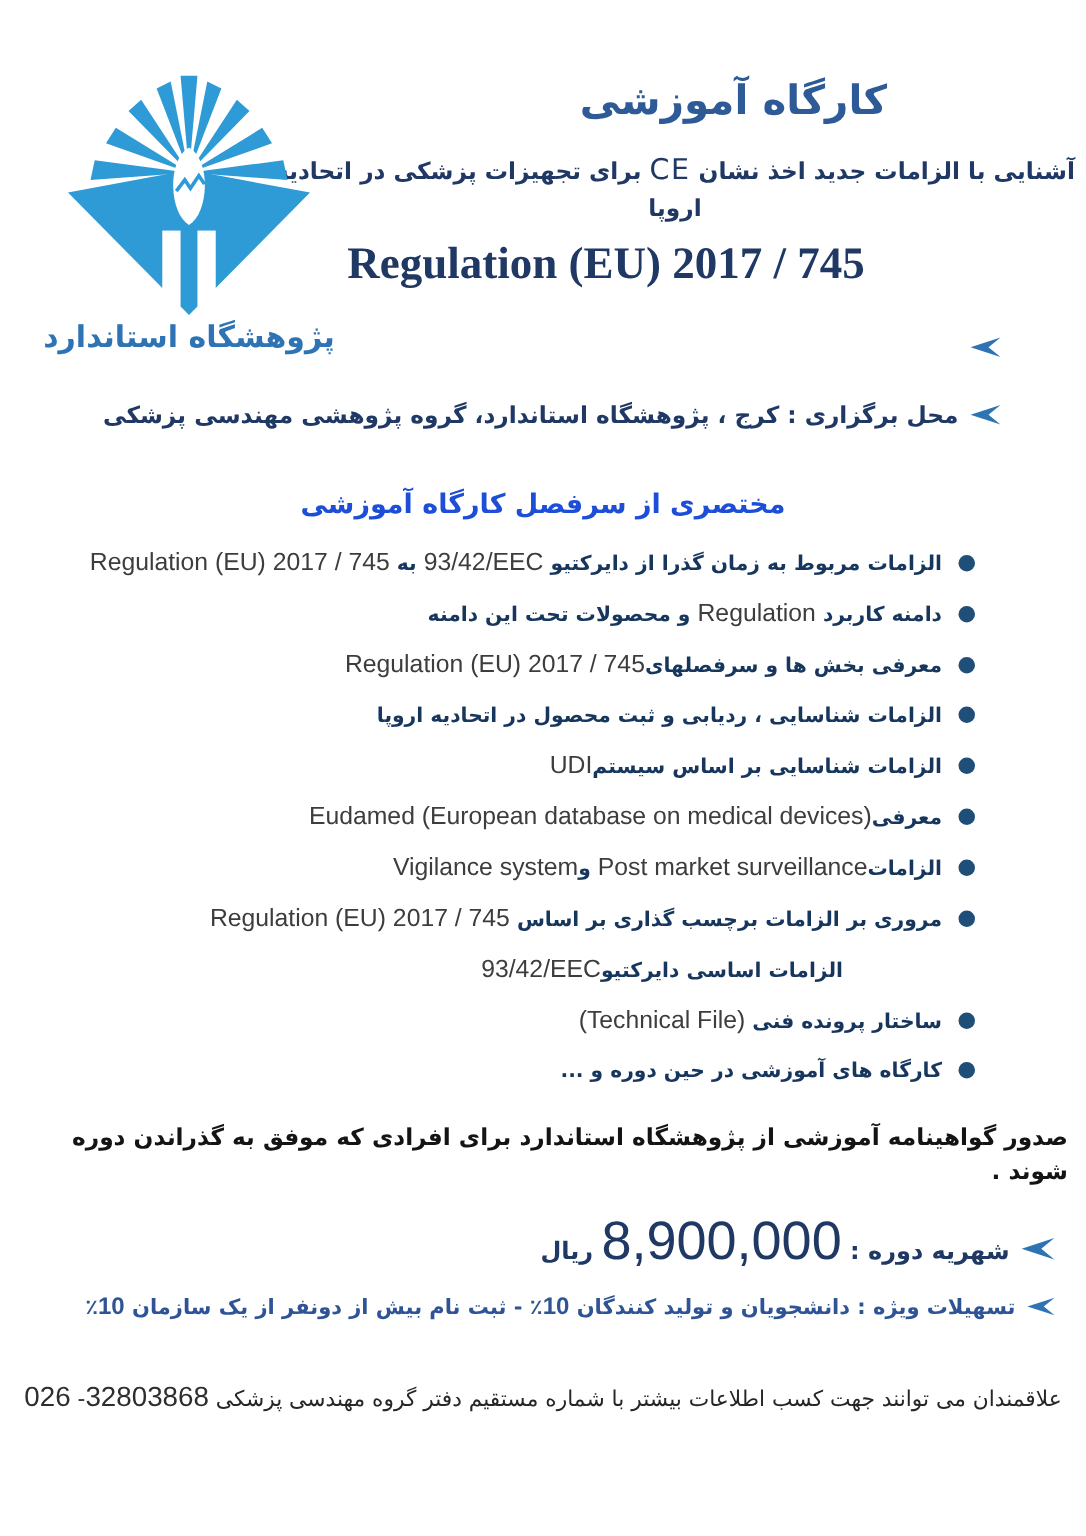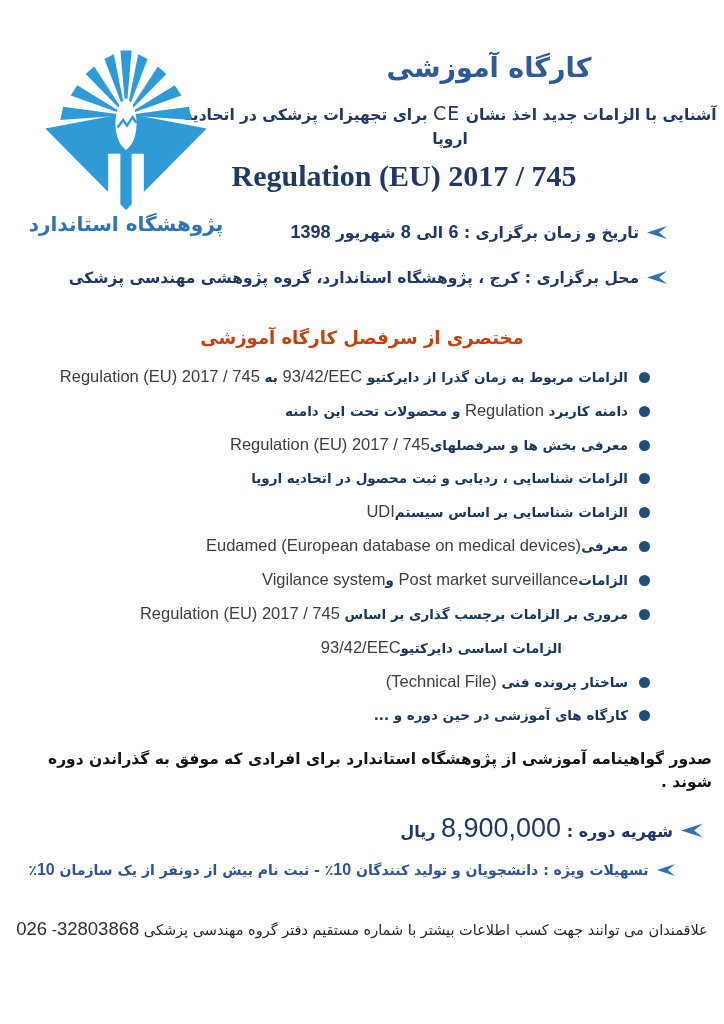--- a/index.html
+++ b/index.html
@@ -21,36 +21,36 @@
   .reg-title{margin:8px 0 0 0;padding-left:80px;width:640px;text-align:center;
     font-family:"Liberation Serif","DejaVu Serif",serif;font-size:30px;font-weight:bold;color:#1F3864;}
   
   .detail-line{margin:0;padding-right:56px;text-align:right;font-size:15.5px;font-weight:bold;
     color:#1F3864;line-height:26px;}
   .detail-line.first{margin-top:26px;}
   .detail-line + .detail-line{margin-top:19px;}
   .arrow{display:inline-block;vertical-align:-2px;margin-left:7px;color:#2E74B5;}
   .num{font-family:"Liberation Sans",sans-serif;font-size:18px;direction:ltr;unicode-bidi:isolate;}
   
-  .topics-title{margin-top:36px;text-align:center;font-size:18px;font-weight:bold;color:#c2410c;}
+  .topics-title{margin-top:36px;text-align:center;font-size:18px;font-weight:bold;color:#1d4ed8;}
   .topics{margin-top:16px;padding:0 74px 0 24px;}
   .topic{text-align:right;line-height:25px;margin-bottom:8px;color:#17365D;font-size:13.5px;font-weight:bold;}
   .topic .dot{display:inline-block;width:11px;height:11px;border-radius:50%;background:#1F4E79;
     margin-left:11px;vertical-align:-1px;}
   .topic .en{font-family:"Liberation Sans",sans-serif;font-size:16.5px;font-weight:normal;
     color:#3D3D3D;direction:ltr;unicode-bidi:isolate;}
   .topic.cont{padding-right:88px;}
   
   .certificate{margin-top:20px;padding:0 12px;text-align:right;font-size:15.5px;font-weight:bold;
     color:#141414;line-height:1.5;}
   .tuition{margin-top:16px;padding-right:20px;text-align:right;font-size:16px;font-weight:bold;
     color:#1F3864;line-height:36px;}
-  .tuition .amount{font-family:"Liberation Sans",sans-serif;font-size:27px;font-weight:500;
+  .tuition .amount{font-family:"Liberation Sans",sans-serif;font-size:36px;font-weight:500;
     color:#1F3864;direction:ltr;unicode-bidi:isolate;}
-  .discount{margin-top:8px;padding-right:20px;text-align:center;font-size:14px;font-weight:bold;
+  .discount{margin-top:8px;padding-right:20px;text-align:right;font-size:14px;font-weight:bold;
     color:#2F5496;line-height:24px;}
   .discount .num{font-size:16px;color:#2F5496;}
   .footer{margin-top:28px;text-align:center;color:#262626;font-size:14.5px;line-height:38px;}
   .footer .num2{font-family:"Liberation Sans",sans-serif;font-size:18.5px;color:#2e2e2e;
     direction:ltr;unicode-bidi:isolate;}
 </style>
 </head>
 <body>
 
 <div class="page">
@@ -77,21 +77,21 @@
     <div class="logo-caption">پژوهشگاه استاندارد</div>
   </div>
 
   <div class="header-title">کارگاه آموزشی</div>
   <div class="subtitle"><span>آشنایی با الزامات جدید اخذ نشان </span><span class="ce">CE</span><span> برای تجهیزات پزشکی در اتحادیه اروپا</span></div>
   <div class="reg-title">Regulation (EU) 2017 / 745</div>
 
   <div class="detail-line first">
     <svg class="arrow" width="22" height="15" viewBox="0 0 22 15">
       <path d="M21,1 L1,7.5 L21,14 L13,7.5 Z" fill="#2E74B5"></path>
-    </svg><span><span>تاریخ و زمان برگزاری : </span><span class="num">6</span><span> الی </span><span class="num">8</span><span> شهریور </span><span class="num">1398</span></span>
+    </svg>
   </div>
   <div class="detail-line">
     <svg class="arrow" width="22" height="15" viewBox="0 0 22 15">
       <path d="M21,1 L1,7.5 L21,14 L13,7.5 Z" fill="#2E74B5"></path>
     </svg><span><span>محل برگزاری : کرج ، پژوهشگاه استاندارد، گروه پژوهشی مهندسی پزشکی</span></span>
   </div>
 
   <div class="topics-title">مختصری از سرفصل کارگاه آموزشی</div>
   <div class="topics">
       <div class="topic"><span class="dot"></span><span><span>الزامات مربوط به زمان گذرا از دایرکتیو </span><span class="en">93/42/EEC</span><span> به </span><span class="en">Regulation (EU) 2017 / 745</span></span></div>

